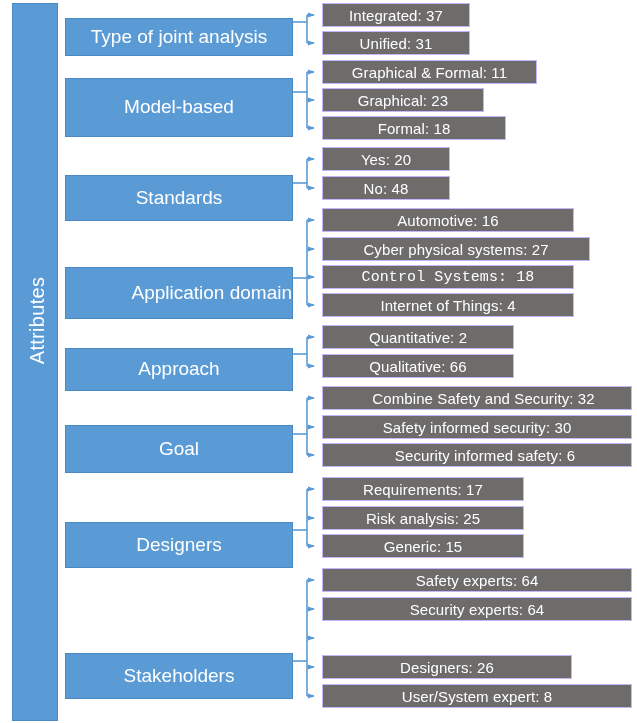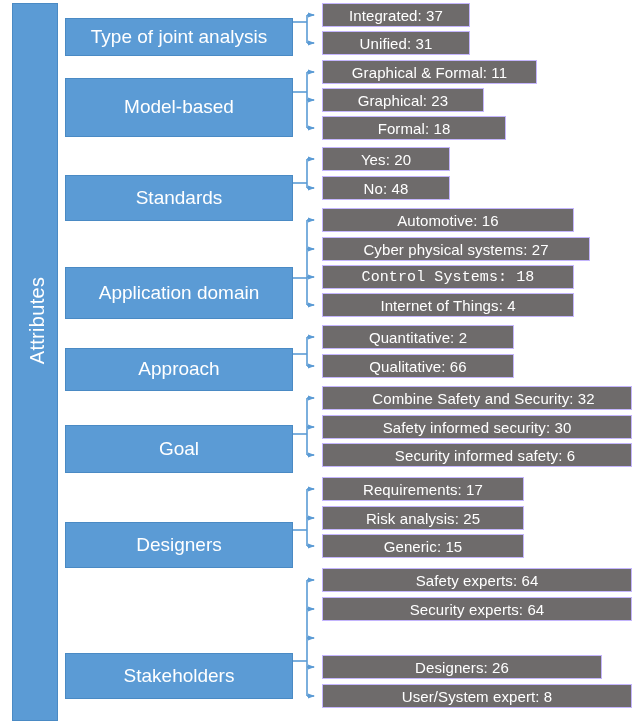--- a/index.html
+++ b/index.html
@@ -139,21 +139,21 @@
 
   <div class="attr" style="top:3px;height:38px;">
     <span>Type of joint analysis</span>
   </div>
   <div class="attr" style="top:63px;height:59px;">
     <span>Model-based</span>
   </div>
   <div class="attr" style="top:160px;height:46px;">
     <span>Standards</span>
   </div>
-  <div class="attr" style="top:252px;height:52px;">
+  <div class="attr" style="top:252px;height:52px;justify-content:flex-end;">
     <span>Application domain</span>
   </div>
   <div class="attr" style="top:333px;height:43px;">
     <span>Approach</span>
   </div>
   <div class="attr" style="top:410px;height:48px;">
     <span>Goal</span>
   </div>
   <div class="attr" style="top:507px;height:46px;">
     <span>Designers</span>
@@ -225,20 +225,20 @@
   <div class="val" style="top:534px;left:322px;width:202px;">
     <span>Generic: 15</span>
   </div>
 
   <div class="val" style="top:568px;left:322px;width:310px;">
     <span>Safety experts: 64</span>
   </div>
   <div class="val" style="top:597px;left:322px;width:310px;">
     <span>Security experts: 64</span>
   </div>
-  <div class="val" style="top:655px;left:322px;width:280px;">
+  <div class="val" style="top:655px;left:322px;width:250px;">
     <span>Designers: 26</span>
   </div>
   <div class="val" style="top:684px;left:322px;width:310px;">
     <span>User/System expert: 8</span>
   </div>
 
 </div>
 
 </body></html>

